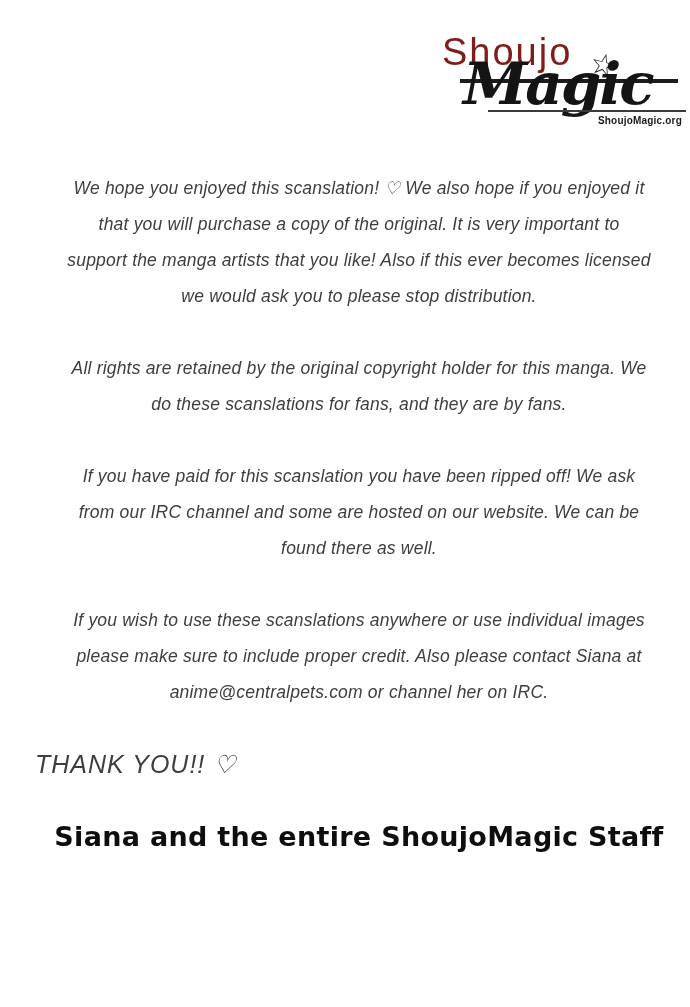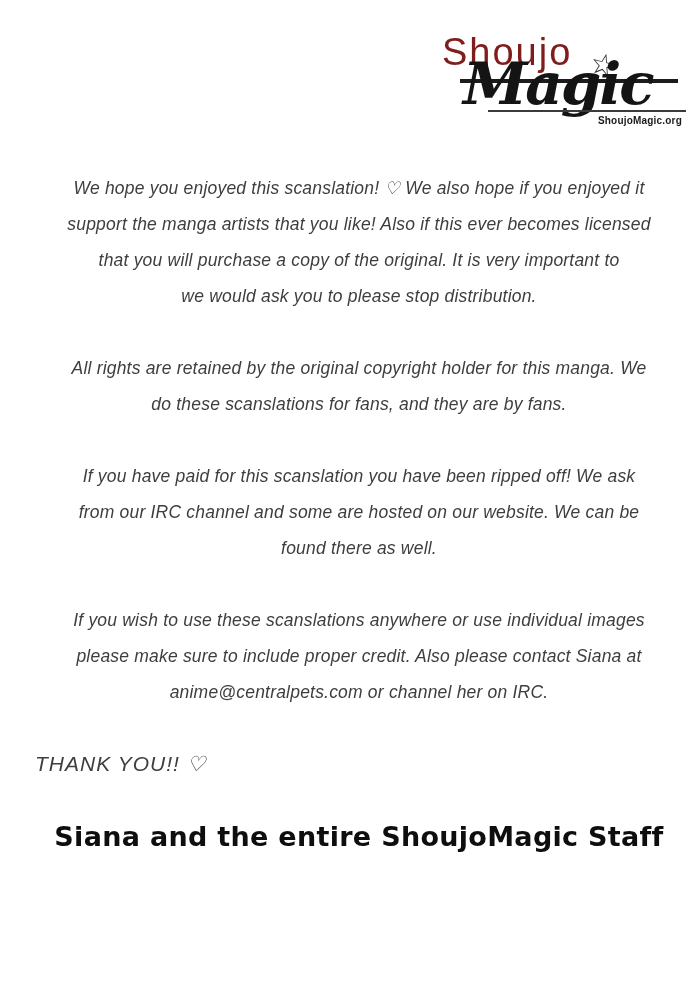--- a/index.html
+++ b/index.html
@@ -92,21 +92,21 @@
     font-style: italic;
     font-size: 17.5px;
     line-height: 36px;
     color: #3e3e3e;
     letter-spacing: 0.2px;
     white-space: nowrap;
   }
   .thank-you {
     font-family: "Liberation Sans", sans-serif;
     font-style: italic;
-    font-size: 21px;
+    font-size: 25px;
     line-height: 36px;
     color: #3e3e3e;
     letter-spacing: 1px;
     margin: 0 0 36px 0;
     white-space: nowrap;
   }
   .footer-line {
     width: 100%;
     text-align: center;
     font-family: "DejaVu Sans", sans-serif;
@@ -129,22 +129,22 @@
     <div class="logo-star">☆</div>
     <div class="logo-magic">Magic</div>
     <div class="logo-line-bottom"></div>
     <div class="logo-url">ShoujoMagic.org</div>
   </div>
 
   <div class="content">
 
     <div class="para">
       <div class="para-line">We hope you enjoyed this scanslation! ♡  We also hope if you enjoyed it</div>
+      <div class="para-line">that you will purchase a copy of the original. It is very important to</div>
       <div class="para-line">support the manga artists that you like! Also if this ever becomes licensed</div>
-      <div class="para-line">that you will purchase a copy of the original. It is very important to</div>
       <div class="para-line">we would ask you to please stop distribution.</div>
     </div>
 
     <div class="para">
       <div class="para-line">All rights are retained by the original copyright holder for this manga. We</div>
       <div class="para-line">do these scanslations for fans, and they are by fans.</div>
     </div>
 
     <div class="para">
       <div class="para-line">If you have paid for this scanslation you have been ripped off! We ask</div>

